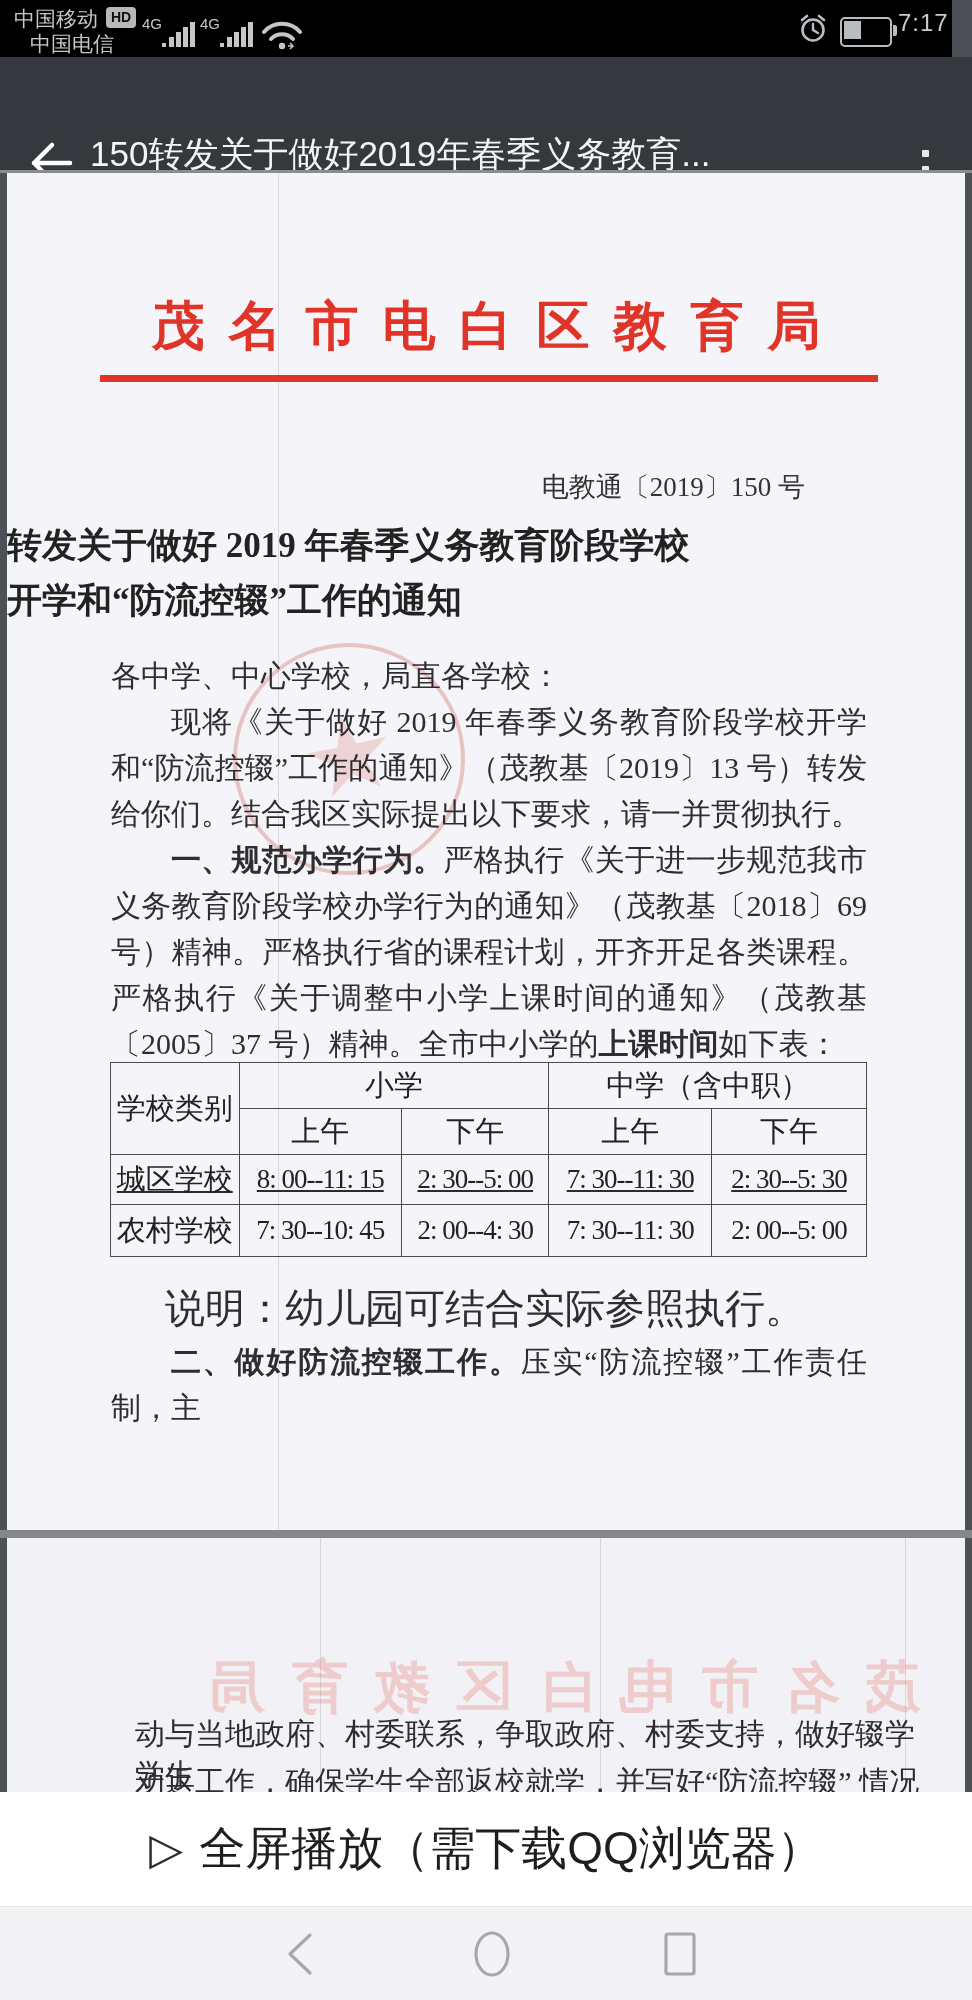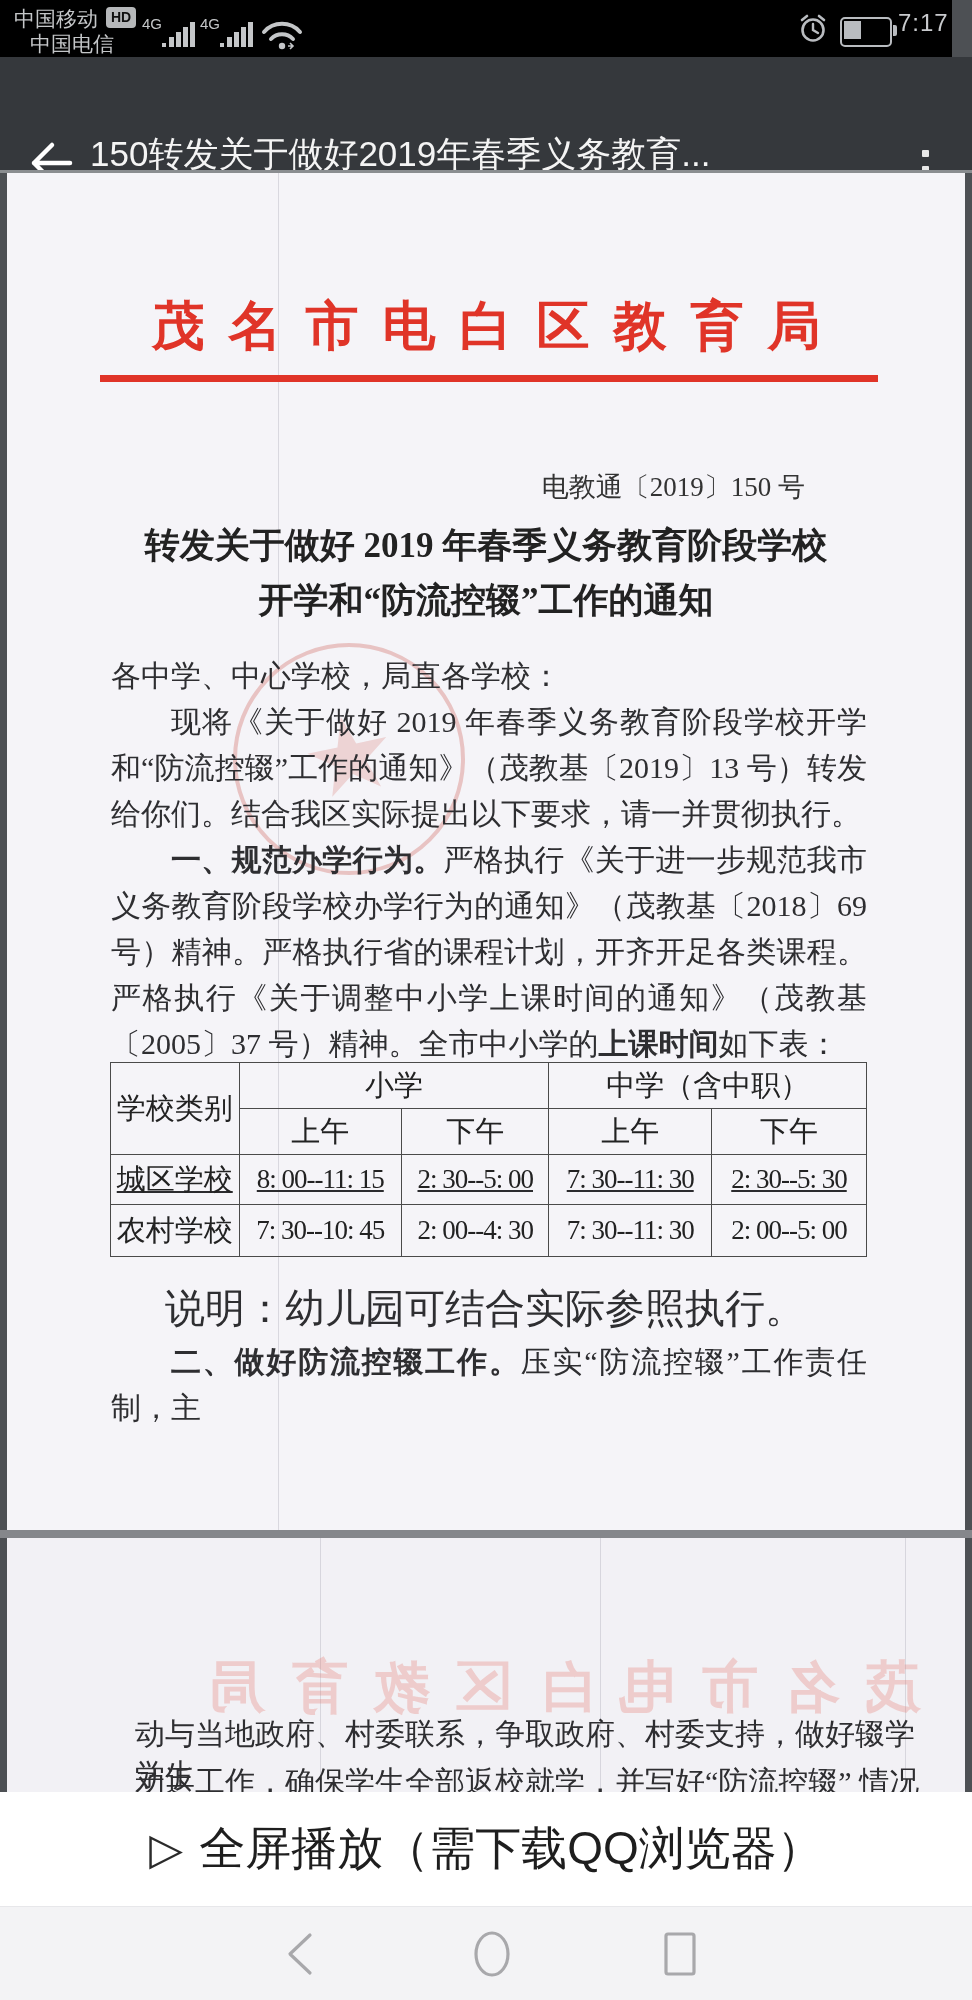--- a/index.html
+++ b/index.html
@@ -35,21 +35,21 @@
         font-family:"Liberation Serif","DejaVu Serif",serif;color:#2b2b2e;}
   .page1{height:1357px;}
   .page-gap{height:8px;background:#85878b;}
   .page2{height:254px;background:#f2f1f5;}
   .fold{position:absolute;top:0;bottom:0;width:1px;background:rgba(120,120,135,.22);}
   
   .org-title{position:absolute;left:0;top:118px;width:100%;text-align:center;color:#e03428;
              font-size:53px;font-weight:bold;letter-spacing:24px;padding-left:24px;box-sizing:border-box;}
   .red-rule{position:absolute;left:93px;top:202px;width:778px;height:7px;background:#e03428;}
   .doc-number{position:absolute;right:160px;top:296px;font-size:27px;color:#333;}
-  .doc-headline{position:absolute;left:0;top:345px;width:100%;text-align:center;
+  .doc-headline{position:absolute;left:0;top:345px;width:100%;text-align:left;
                 font-size:35px;font-weight:bold;line-height:55px;color:#222;}
   .body-block{position:absolute;left:104px;top:480px;width:756px;font-size:30px;line-height:46px;
               text-align:justify;color:#2e2e31;}
   .body-block p{margin:0;}
   .indent{text-indent:2em;}
   .stamp{position:absolute;left:226px;top:470px;width:224px;height:224px;border:4px solid rgba(203,82,72,.30);
          border-radius:50%;}
   .stamp .star{position:absolute;left:0;top:48px;width:100%;text-align:center;font-size:105px;
                color:rgba(203,82,72,.20);transform:rotate(-12deg);}
   .sched-table{position:absolute;left:103px;top:889px;width:757px;border-collapse:collapse;table-layout:fixed;

